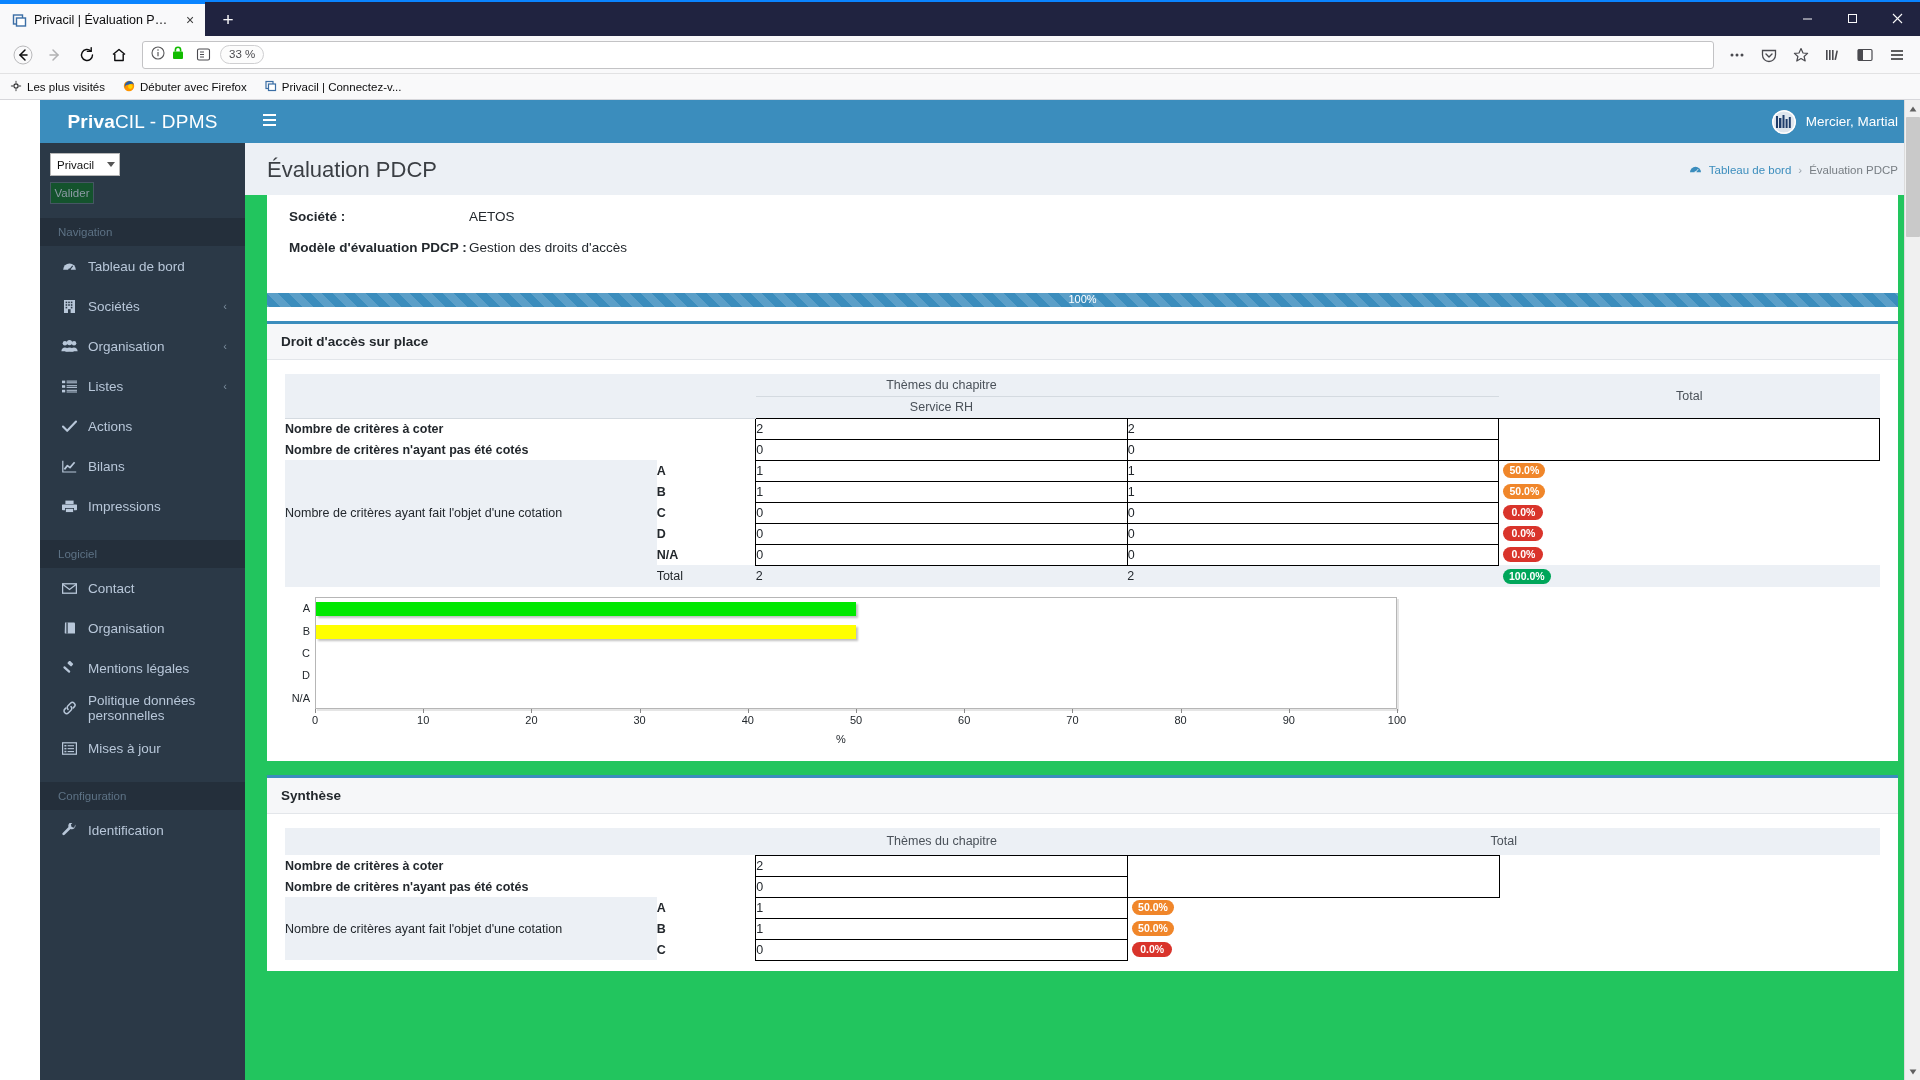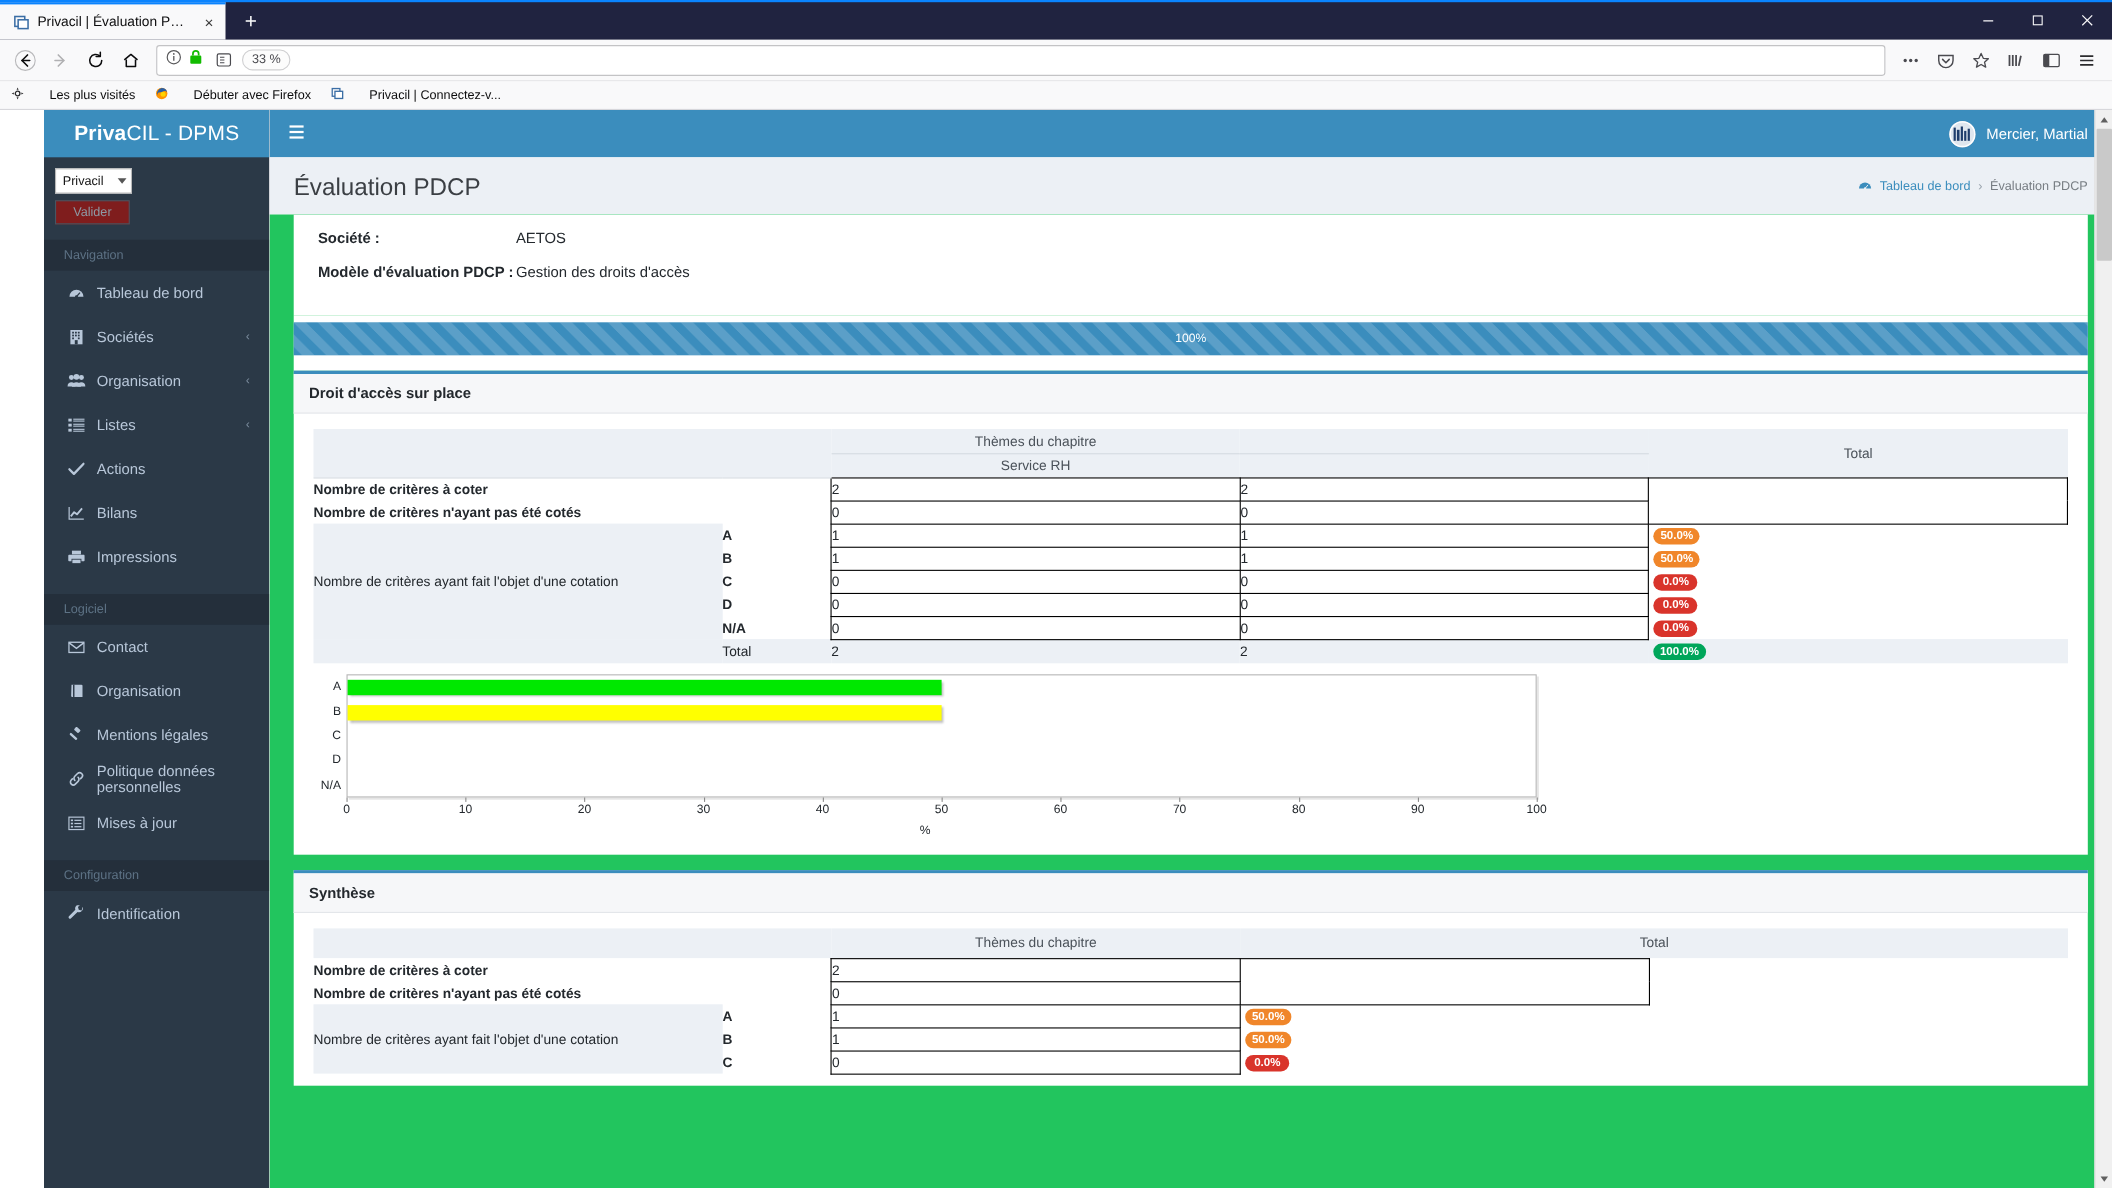--- a/index.html
+++ b/index.html
@@ -76,21 +76,21 @@
   }
   .icon-sq {
     width: 24px; height: 24px; display: flex; align-items: center; justify-content: center;
     color: #4a4a4f;
   }
 
   .bookmarks {
     height: 26px; background: #f9f9fa; display: flex; align-items: center;
     padding: 0 10px; gap: 18px; flex: 0 0 26px; border-bottom: 1px solid #d7d7db;
   }
-  .bm { display: flex; align-items: center; gap: 23px; font-size: 11.5px; color: #0c0c0d; }
+  .bm { display: flex; align-items: center; gap: 5px; font-size: 11.5px; color: #0c0c0d; }
 
   
   .viewport { flex: 1 1 auto; display: flex; position: relative; overflow: hidden; background: #fff; margin-left: 40px; }
 
   
   .sidebar {
     width: 205px; flex: 0 0 205px; background: #2b3947; display: flex; flex-direction: column;
     overflow: hidden;
   }
   .brand {
@@ -100,21 +100,21 @@
   .brand b { font-weight: 700; }
   .brand span.light { font-weight: 400; }
   .side-select-wrap { padding: 10px 10px 0 10px; }
   .side-select {
     width: 70px; height: 23px; background: #fff; border: 1px solid #b8b8b8;
     display: flex; align-items: center; justify-content: space-between;
     padding: 0 4px 0 6px; font-size: 11.5px; color: #111;
   }
   .caret-dn { width: 0; height: 0; border-left: 4px solid transparent; border-right: 4px solid transparent; border-top: 5px solid #555; }
   .side-validate {
-    margin: 6px 10px 0 10px; width: 68px; height: 22px; background: #7f1d1d;
+    margin: 6px 10px 0 10px; width: 44px; height: 22px; background: #14532d;
     border: 1px solid #465663; color: #8d9aa5; font-size: 11.5px;
     display: flex; align-items: center; justify-content: center;
   }
   .side-head {
     margin-top: 14px; height: 28px; background: #242f3b; color: #5d7285;
     display: flex; align-items: center; padding: 0 18px; font-size: 11.5px;
   }
   .side-item {
     height: 40px; display: flex; align-items: center; padding: 0 18px; gap: 10px;
     color: #b8c7d9; font-size: 13.5px; border-left: 3px solid transparent;
@@ -155,22 +155,22 @@
     position: relative;
   }
 
   .infoblock { background: #fff; padding: 14px 22px 16px 22px; }
   .inforow { display: flex; align-items: baseline; height: 31px; font-size: 13.5px; }
   .info-k { width: 180px; flex: 0 0 180px; font-weight: 700; color: #23282d; }
   .info-v { color: #23282d; }
 
   .progress-wrap { background: #fff; padding: 6px 0 14px 0; }
   .progress {
-    height: 30px; background: #3b8dbd; position: relative; overflow: hidden;
-    display: flex; align-items: center; justify-content: center;
+    height: 14px; background: #3b8dbd; position: relative; overflow: hidden;
+    display: flex; align-items: flex-start; justify-content: center;
     background-image: linear-gradient(45deg,
       rgba(255,255,255,.16) 25%, transparent 25%, transparent 50%,
       rgba(255,255,255,.16) 50%, rgba(255,255,255,.16) 75%, transparent 75%, transparent);
     background-size: 22px 22px;
   }
   .progress-label { color: #fff; font-size: 11px; position: relative; z-index: 2; }
 
   .panel { background: #fff; border-top: 3px solid #3b8dbd; margin-bottom: 14px; }
   .panel-head {
     height: 36px; background: #f6f7f9; border-bottom: 1px solid #e3e6ea;

